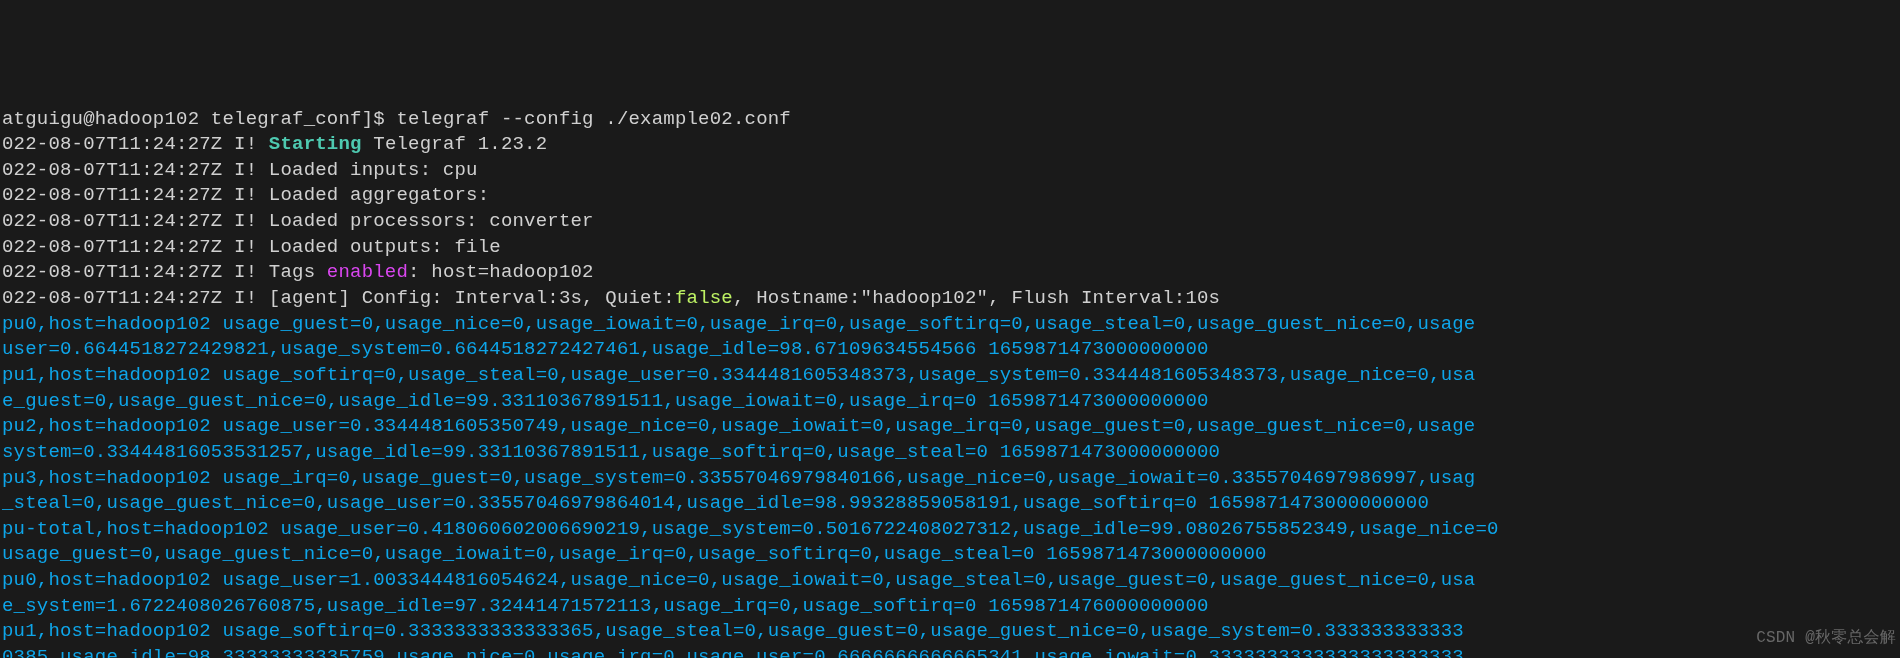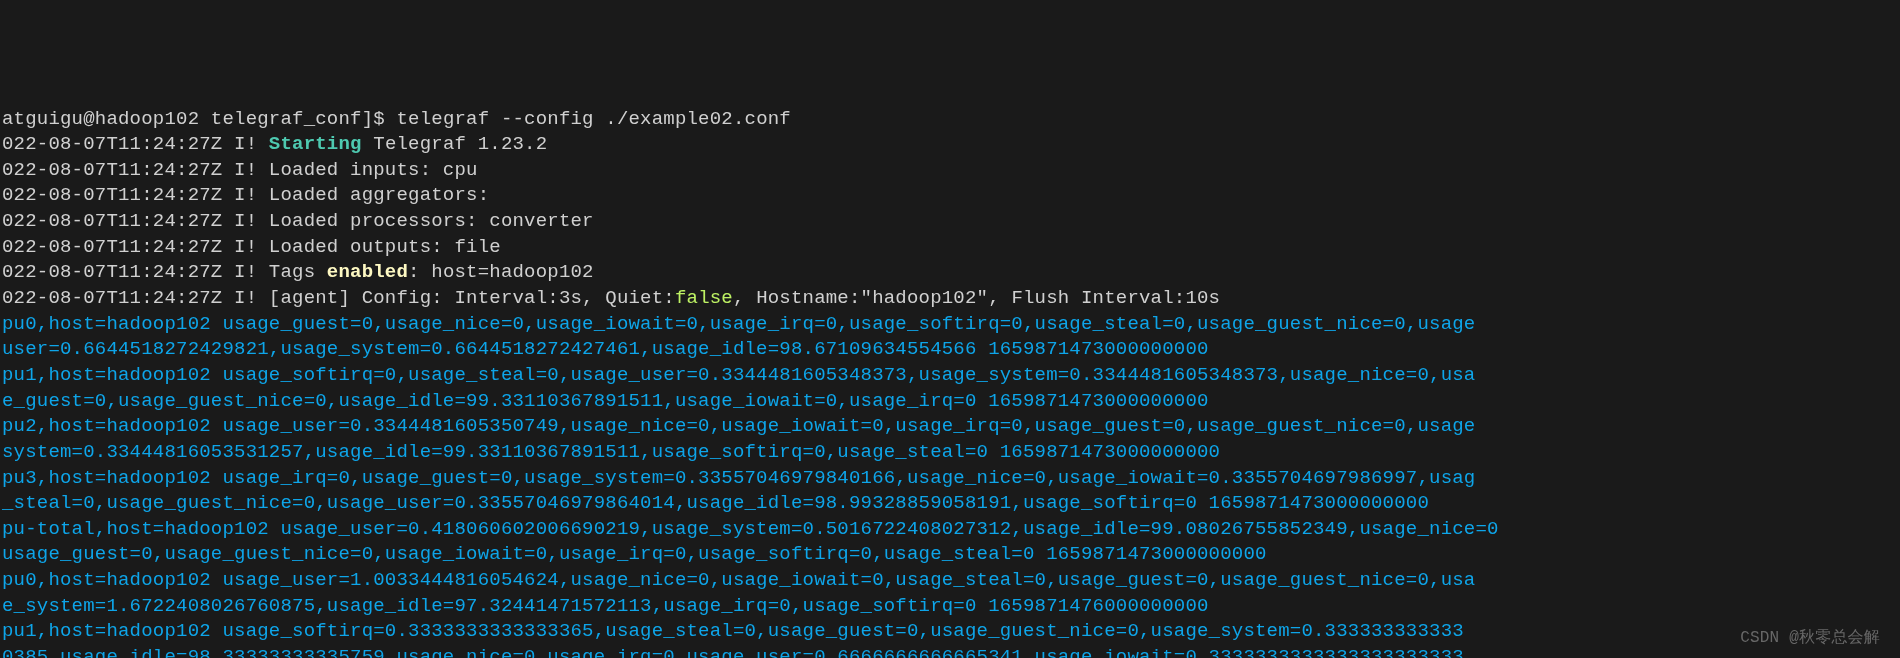--- a/index.html
+++ b/index.html
@@ -17,28 +17,28 @@
       white-space: pre-wrap;
       word-wrap: break-word;
       overflow: hidden;
       width: 1900px;
       height: 658px;
       letter-spacing: 0.2px;
     }
     .prompt-user { color: #d0d0d0; }
     .prompt-cmd { color: #d0d0d0; }
     .cyan { color: #4ec9b0; font-weight: bold; }
-    .green { color: #fef9c3; font-weight: bold; }
+    .green { color: #d946ef; }
     .red { color: #bef264; }
     .gray { color: #0ea5e9; }
     .line { display: block; }
     .watermark {
       position: absolute;
       bottom: 8px;
-      right: 20px;
+      right: 4px;
       color: #888;
       font-size: 16px;
       opacity: 0.7;
     }
   </style>
 </head>
 <body>
 
 
 

